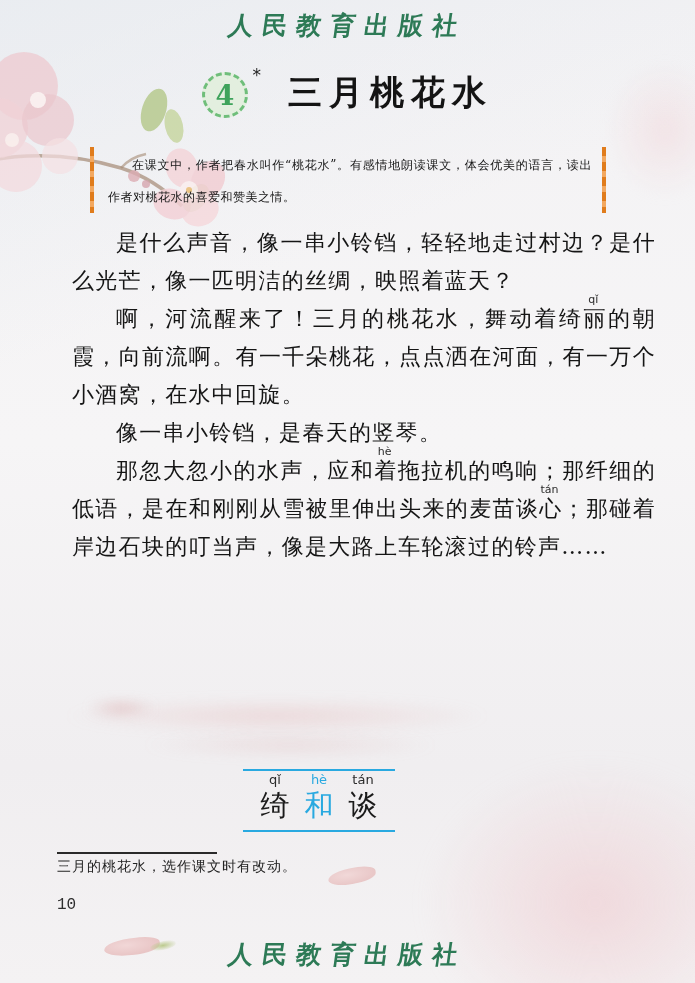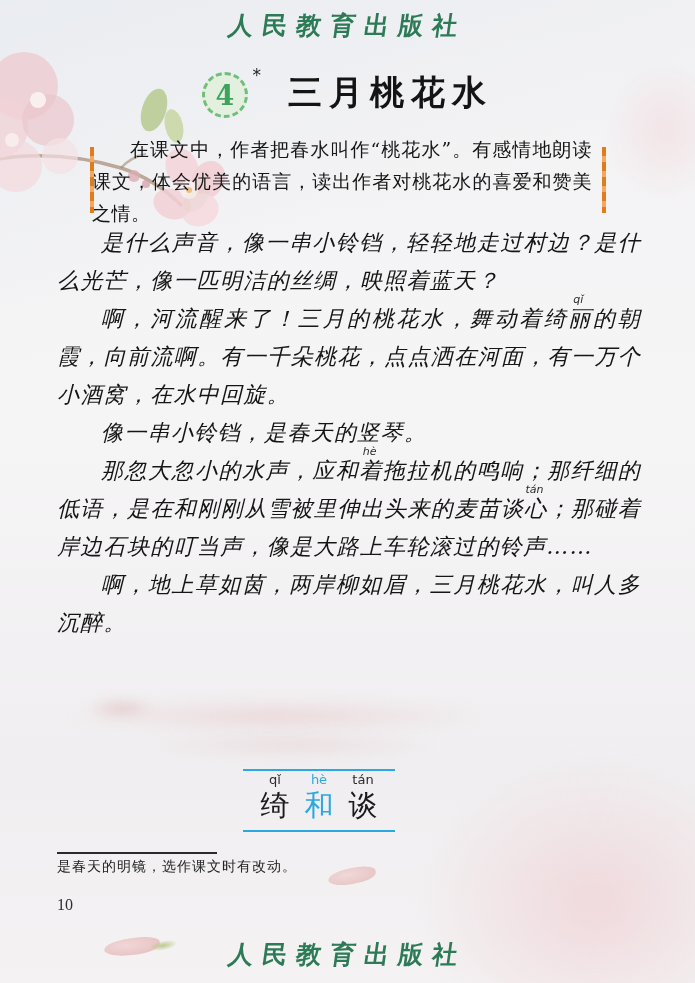--- a/index.html
+++ b/index.html
@@ -37,44 +37,44 @@
   
   .intro-box{
     position:absolute;top:147px;left:90px;width:516px;height:66px;
     display:flex;align-items:center;
   }
   .intro-border{position:absolute;top:0;bottom:0;width:4px;
     background:repeating-linear-gradient(180deg,#e07c1c 0 9px,#f3a85f 9px 15px);}
   .intro-border.left{left:0;}
   .intro-border.right{right:0;}
   .intro-text{
-    padding:2px 14px 0 2px;font-size:19px;line-height:32px;letter-spacing:.5px;
+    padding:2px 14px 0 18px;font-size:12px;line-height:32px;letter-spacing:.5px;
     text-indent:2em;text-align:justify;color:#161616;
   }
   
-  .main-text{position:absolute;top:224px;left:57px;width:584px;font-style:italic;}
+  .main-text{position:absolute;top:224px;left:72px;width:584px;}
   .para{margin:0;font-size:22px;line-height:38px;letter-spacing:1.3px;
     text-indent:2em;text-align:justify;color:#151515;}
   .py-char{position:relative;}
   .py{position:absolute;top:-12px;left:50%;transform:translateX(-50%);
     font-size:11px;letter-spacing:0;line-height:1;color:#2b2b2b;
     font-family:"DejaVu Sans","Liberation Sans",sans-serif;white-space:nowrap;}
   
   .vocab{position:absolute;top:769px;left:243px;width:152px;text-align:center;}
   .vocab-rule{height:2px;background:#29a9e0;}
   .vocab-words{display:flex;justify-content:center;gap:15px;padding:17px 0 8px 0;}
   .vocab-word{position:relative;font-size:29px;line-height:34px;color:#1a1a1a;}
   .vocab-word .vpy{position:absolute;top:-15px;left:50%;transform:translateX(-50%);
     font-size:13px;line-height:1;color:#2b2b2b;font-family:"DejaVu Sans",sans-serif;white-space:nowrap;}
   .vocab-word.hl, .vocab-word.hl .vpy{color:#29a9e0;}
   
   .footnote-rule{position:absolute;top:852px;left:57px;width:160px;height:2px;background:#2a2a2a;}
   .footnote{position:absolute;top:858px;left:57px;font-size:14px;letter-spacing:1px;color:#232323;}
   .page-number{position:absolute;top:896px;left:57px;font-size:16px;color:#2e2e2e;
-    font-family:Liberation Serif, serif;}
+    font-family:Liberation Mono, monospace;}
 </style>
 </head>
 <body>
 
 <div class="page">
 
   <svg class="blossom-svg" width="250" height="190" viewBox="0 0 250 190">
     <g opacity="0.85">
       <path d="M5,112 C50,104 95,108 135,120 C160,128 178,140 196,158" stroke="#96765c" stroke-width="3.5" fill="none" opacity="0.7"></path>
       <path d="M135,120 C142,112 150,108 160,106" stroke="#96765c" stroke-width="2.5" fill="none" opacity="0.6"></path>
@@ -125,33 +125,32 @@
     <div class="intro-border left"></div>
     <div class="intro-border right"></div>
     <div class="intro-text">在课文中，作者把春水叫作“桃花水”。有感情地朗读课文，体会优美的语言，读出作者对桃花水的喜爱和赞美之情。</div>
   </div>
 
   <div class="main-text">
       <p class="para">是什么声音，像一串小铃铛，轻轻地走过村边？是什么光芒，像一匹明洁的丝绸，映照着蓝天？</p>
       <p class="para">啊，河流醒来了！三月的桃花水，舞动着<span class="py-char"><span class="py">qǐ</span>绮</span>丽的朝霞，向前流啊。有一千朵桃花，点点洒在河面，有一万个小酒窝，在水中回旋。</p>
       <p class="para">像一串小铃铛，是春天的竖琴。</p>
       <p class="para">那忽大忽小的水声，应<span class="py-char"><span class="py">hè</span>和</span>着拖拉机的鸣响；那纤细的低语，是在和刚刚从雪被里伸出头来的麦苗<span class="py-char"><span class="py">tán</span>谈</span>心；那碰着岸边石块的叮当声，像是大路上车轮滚过的铃声……</p>
-      <p class="para">啊，地上草如茵，两岸柳如眉，三月桃花水，叫人多沉醉。</p>
     </div>
 
   <div class="vocab">
     <div class="vocab-rule"></div>
     <div class="vocab-words">
         <div class="vocab-word"><span class="vpy">qǐ</span>绮</div>
         <div class="vocab-word hl"><span class="vpy">hè</span>和</div>
         <div class="vocab-word"><span class="vpy">tán</span>谈</div>
       </div>
     <div class="vocab-rule"></div>
   </div>
 
   <div class="footnote-rule"></div>
-  <div class="footnote">是春天的明镜，选作课文时有改动。</div>
+  <div class="footnote">三月的桃花水，选作课文时有改动。</div>
 
   <div class="page-number">10</div>
 
   <div class="logo bottom">人民教育出版社</div>
 
 </div>
 
 </body></html>

